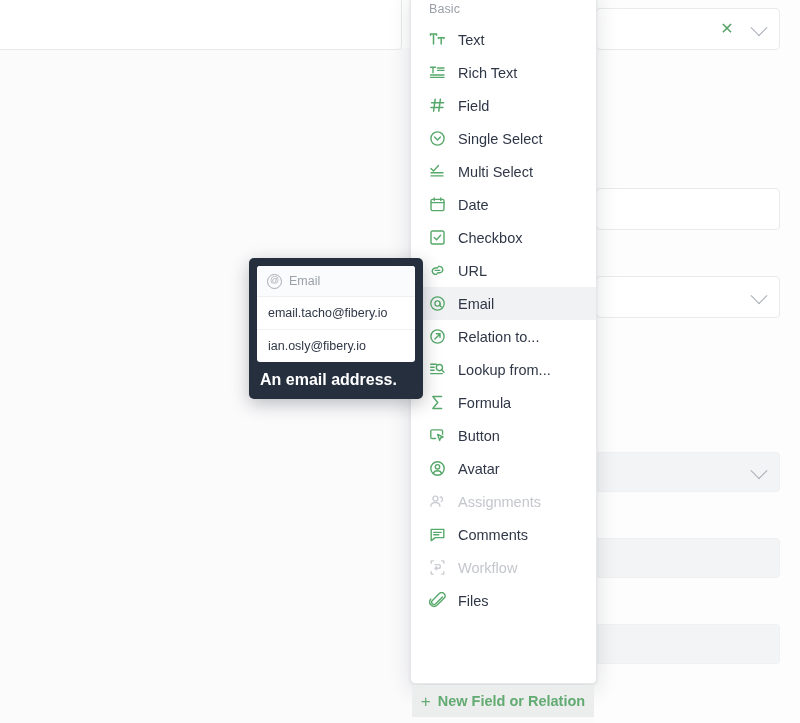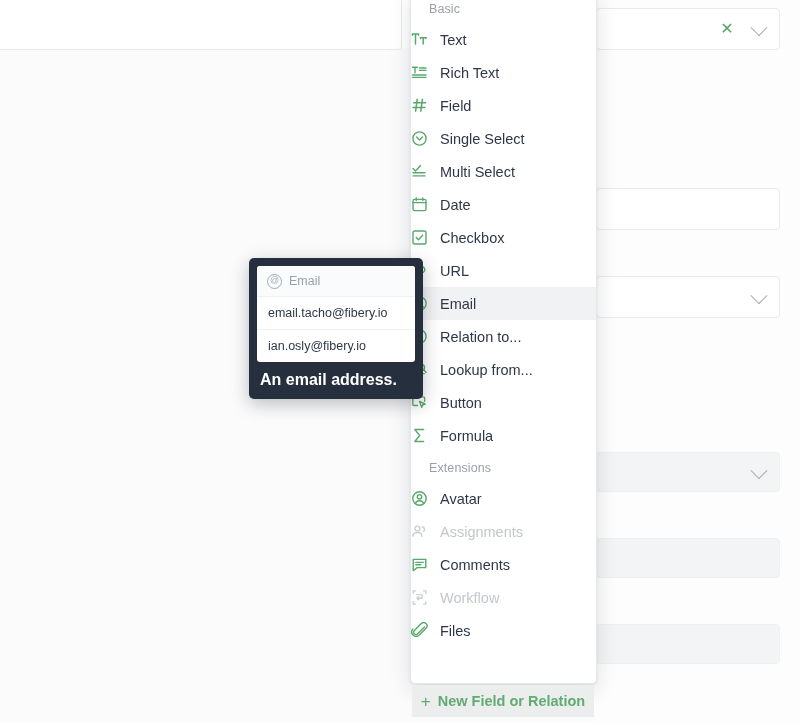--- a/index.html
+++ b/index.html
@@ -55,21 +55,21 @@
     position:absolute;left:410px;top:-8px;width:185px;height:690px;
     background:#ffffff;border:1px solid #e6e7ea;border-radius:5px;
     box-shadow:0 6px 22px rgba(26,32,44,.13),0 1px 3px rgba(26,32,44,.08);
     overflow:hidden;
   }
   .menu-section{
     font-size:12.5px;color:#9ba0a8;padding:0 0 0 18px;
     height:30px;line-height:32px;letter-spacing:.1px;
   }
   .menu-item{
-    display:flex;align-items:center;height:33px;
+    display:flex;align-items:center;height:33px;padding-left:18px;
     font-size:14.5px;color:#2f3747;cursor:pointer;gap:12px;
   }
   .menu-item.active{background:#f1f2f4;}
   .menu-item.disabled{color:#c3c6cb;}
   .menu-item .ic{
     width:17px;height:17px;flex:0 0 17px;display:flex;
     align-items:center;justify-content:center;color:#57a86b;
   }
   .menu-item.disabled .ic{color:#cbced3;}
   .menu-item .lbl{white-space:nowrap;}
@@ -250,40 +250,39 @@
           <path d="M1.7 3.2h5.6M1.7 6.2h3.4M1.7 9.2h3.4M1.7 12.6h11.6"></path>
           <circle cx="10.4" cy="6.6" r="3.1"></circle>
             <path d="M12.8 9 15 11.2"></path>
         </svg>
       </span>
       <span class="lbl">Lookup from...</span>
     </div>
 
     <div class="menu-item">
       <span class="ic">
+        <svg width="17" height="17" viewBox="0 0 17 17" fill="none" stroke="currentColor" stroke-width="1.5" stroke-linecap="round" stroke-linejoin="round">
+          <path d="M12.6 2.6H3.9l4.8 5.9-4.8 5.9h8.7"></path>
+        </svg>
+      </span>
+      <span class="lbl">Formula</span>
+    </div>
+
+    <div class="menu-item">
+      <span class="ic">
         <svg width="17" height="17" viewBox="0 0 17 17" fill="none" stroke="currentColor" stroke-width="1.4" stroke-linecap="round" stroke-linejoin="round">
           <path d="M13.6 7.3V4.2c0-.7-.6-1.3-1.3-1.3H3.1c-.7 0-1.3.6-1.3 1.3v6c0 .7.6 1.3 1.3 1.3h3.4"></path>
           <path d="M8.6 7.4 14 10l-2.4 1-1 2.4z"></path>
         </svg>
       </span>
       <span class="lbl">Button</span>
     </div>
-
-    <div class="menu-item">
-      <span class="ic">
-        <svg width="17" height="17" viewBox="0 0 17 17" fill="none" stroke="currentColor" stroke-width="1.5" stroke-linecap="round" stroke-linejoin="round">
-          <path d="M12.6 2.6H3.9l4.8 5.9-4.8 5.9h8.7"></path>
-        </svg>
-      </span>
-      <span class="lbl">Formula</span>
-    </div>
   </div>
 
   <div>
-    <div class="menu-section">Extensions</div>
 
     <div class="menu-item">
       <span class="ic">
         <svg width="17" height="17" viewBox="0 0 17 17" fill="none" stroke="currentColor" stroke-width="1.4" stroke-linecap="round">
           <circle cx="8.5" cy="8.5" r="6.7"></circle>
             <circle cx="8.5" cy="6.8" r="2.2"></circle>
           <path d="M4.3 13.6c.6-1.8 2.2-2.9 4.2-2.9s3.6 1.1 4.2 2.9"></path>
         </svg>
       </span>
       <span class="lbl">Avatar</span>

